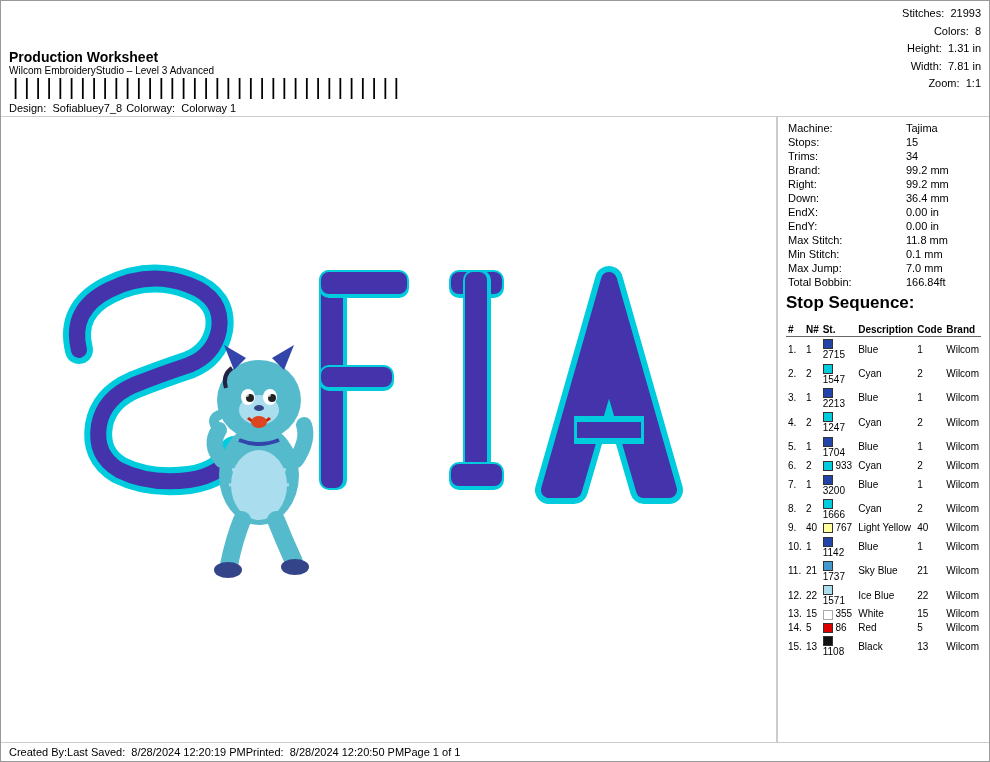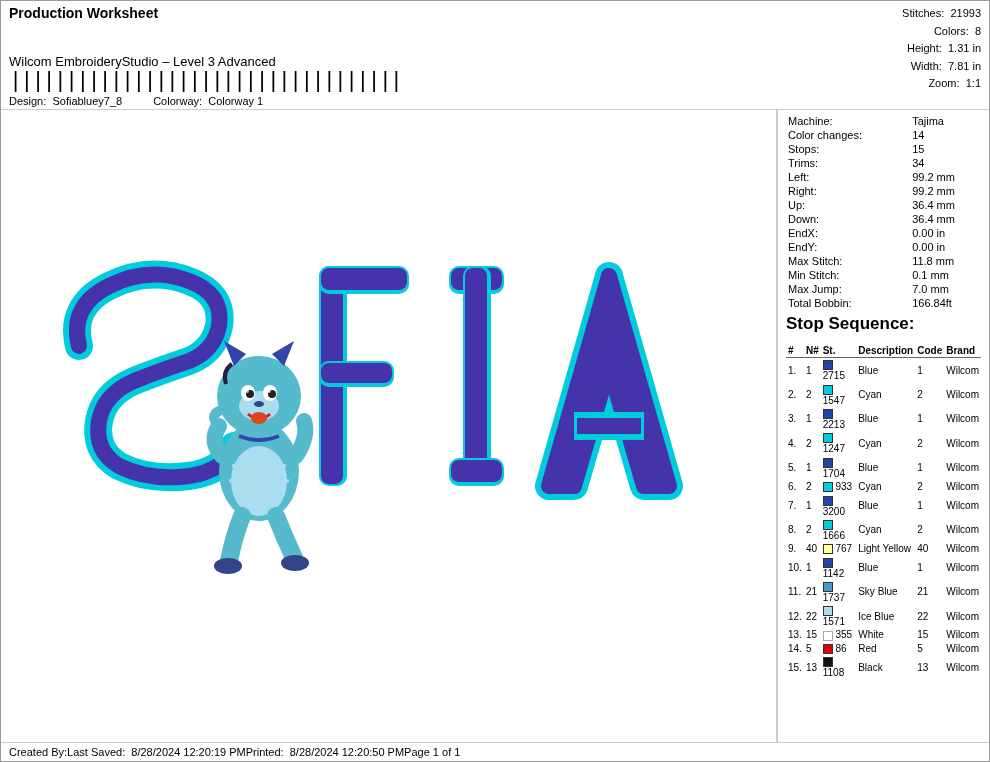--- a/index.html
+++ b/index.html
@@ -24,36 +24,36 @@
     .header {
       display: flex;
       justify-content: space-between;
       padding: 4px 8px 2px 8px;
       border-bottom: 1px solid #ccc;
     }
     .header-left {}
     .header-title {
       font-weight: bold;
       font-size: 14px;
+      margin-top: 44px;
     }
     .header-subtitle {
-      font-size: 13px;
-      margin-top: 33px;
+      font-size: 10px;
     }
     .header-barcode {
       font-family: 'Courier New', monospace;
       font-size: 22px;
       letter-spacing: -2px;
       line-height: 1;
       margin: 2px 0;
     }
     .header-meta {
       font-size: 11px;
       display: flex;
-      gap: 31px;
+      gap: 4px;
     }
     .header-right {
       text-align: right;
       font-size: 11px;
     }
     .header-right div { line-height: 1.6; }
 
     
     .main-content {
       display: flex;
@@ -277,42 +277,34 @@
     </div>
 
     <div class="info-panel">
       <table class="info-table">
         <tbody>
             <tr>
           <td>Machine:</td>
           <td>Tajima</td>
         </tr>
         <tr>
-          <td>Color changes:</td>
-          <td>14</td>
-        </tr>
-        <tr>
           <td>Stops:</td>
           <td>15</td>
         </tr>
         <tr>
           <td>Trims:</td>
           <td>34</td>
         </tr>
         <tr>
-          <td>Left:</td>
+          <td>Brand:</td>
           <td>99.2 mm</td>
         </tr>
         <tr>
           <td>Right:</td>
           <td>99.2 mm</td>
-        </tr>
-        <tr>
-          <td>Up:</td>
-          <td>36.4 mm</td>
         </tr>
         <tr>
           <td>Down:</td>
           <td>36.4 mm</td>
         </tr>
         <tr>
           <td>EndX:</td>
           <td>0.00 in</td>
         </tr>
         <tr>

